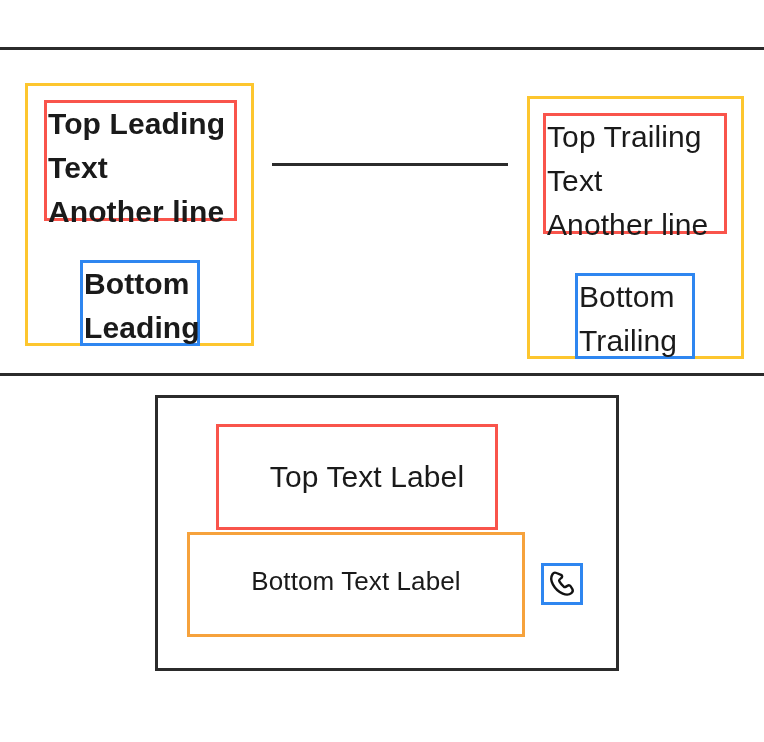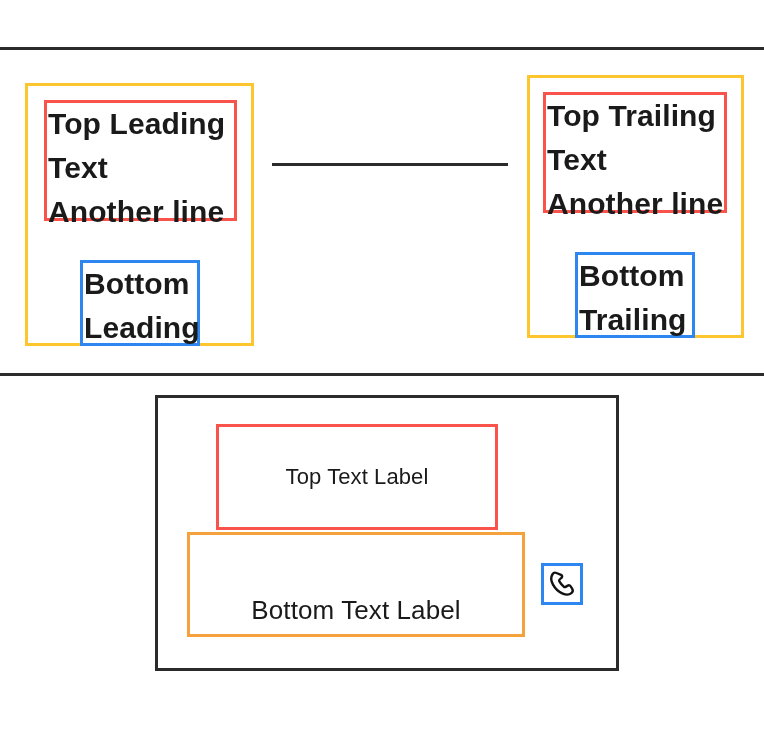--- a/index.html
+++ b/index.html
@@ -75,30 +75,30 @@
 
   
   #card-trailing           { left: 527px; top: 83px;  width: 217px; height: 263px; }
 
   
   .card-clip {
     position: absolute;
     overflow: hidden;
   }
   #clip-leading  { left: 25px;  top: 83px;  width: 232px; height: 266px; font-weight: bold; }
-  #clip-trailing { left: 527px; top: 75px;  width: 237px; height: 266px; font-weight: bold; }
+  #clip-trailing { left: 527px; top: 96px;  width: 237px; height: 266px; }
   .card-clip .box,
   .card-clip .text-block { position: absolute; }
 
   
   #bottom-container   { left: 155px; top: 395px; width: 464px; height: 276px; }
   #bottom-top-box     { left: 216px; top: 424px; width: 282px; height: 106px; }
-  #bottom-top-text    { left: 216px; top: 424px; width: 282px; height: 106px; font-size: 22px; }
+  #bottom-top-text    { left: 216px; top: 424px; width: 282px; height: 106px; font-size: 30px; padding-left: 10px; }
   #bottom-bottom-box  { left: 187px; top: 532px; width: 338px; height: 105px; }
-  #bottom-bottom-text { left: 187px; top: 557px; width: 338px; height: 105px; font-size: 26px; }
+  #bottom-bottom-text { left: 187px; top: 528px; width: 338px; height: 105px; font-size: 26px; }
 
   #phone-icon-box {
     left: 541px;
     top: 563px;
     width: 42px;
     height: 42px;
     display: flex;
     align-items: center;
     justify-content: center;
   }

